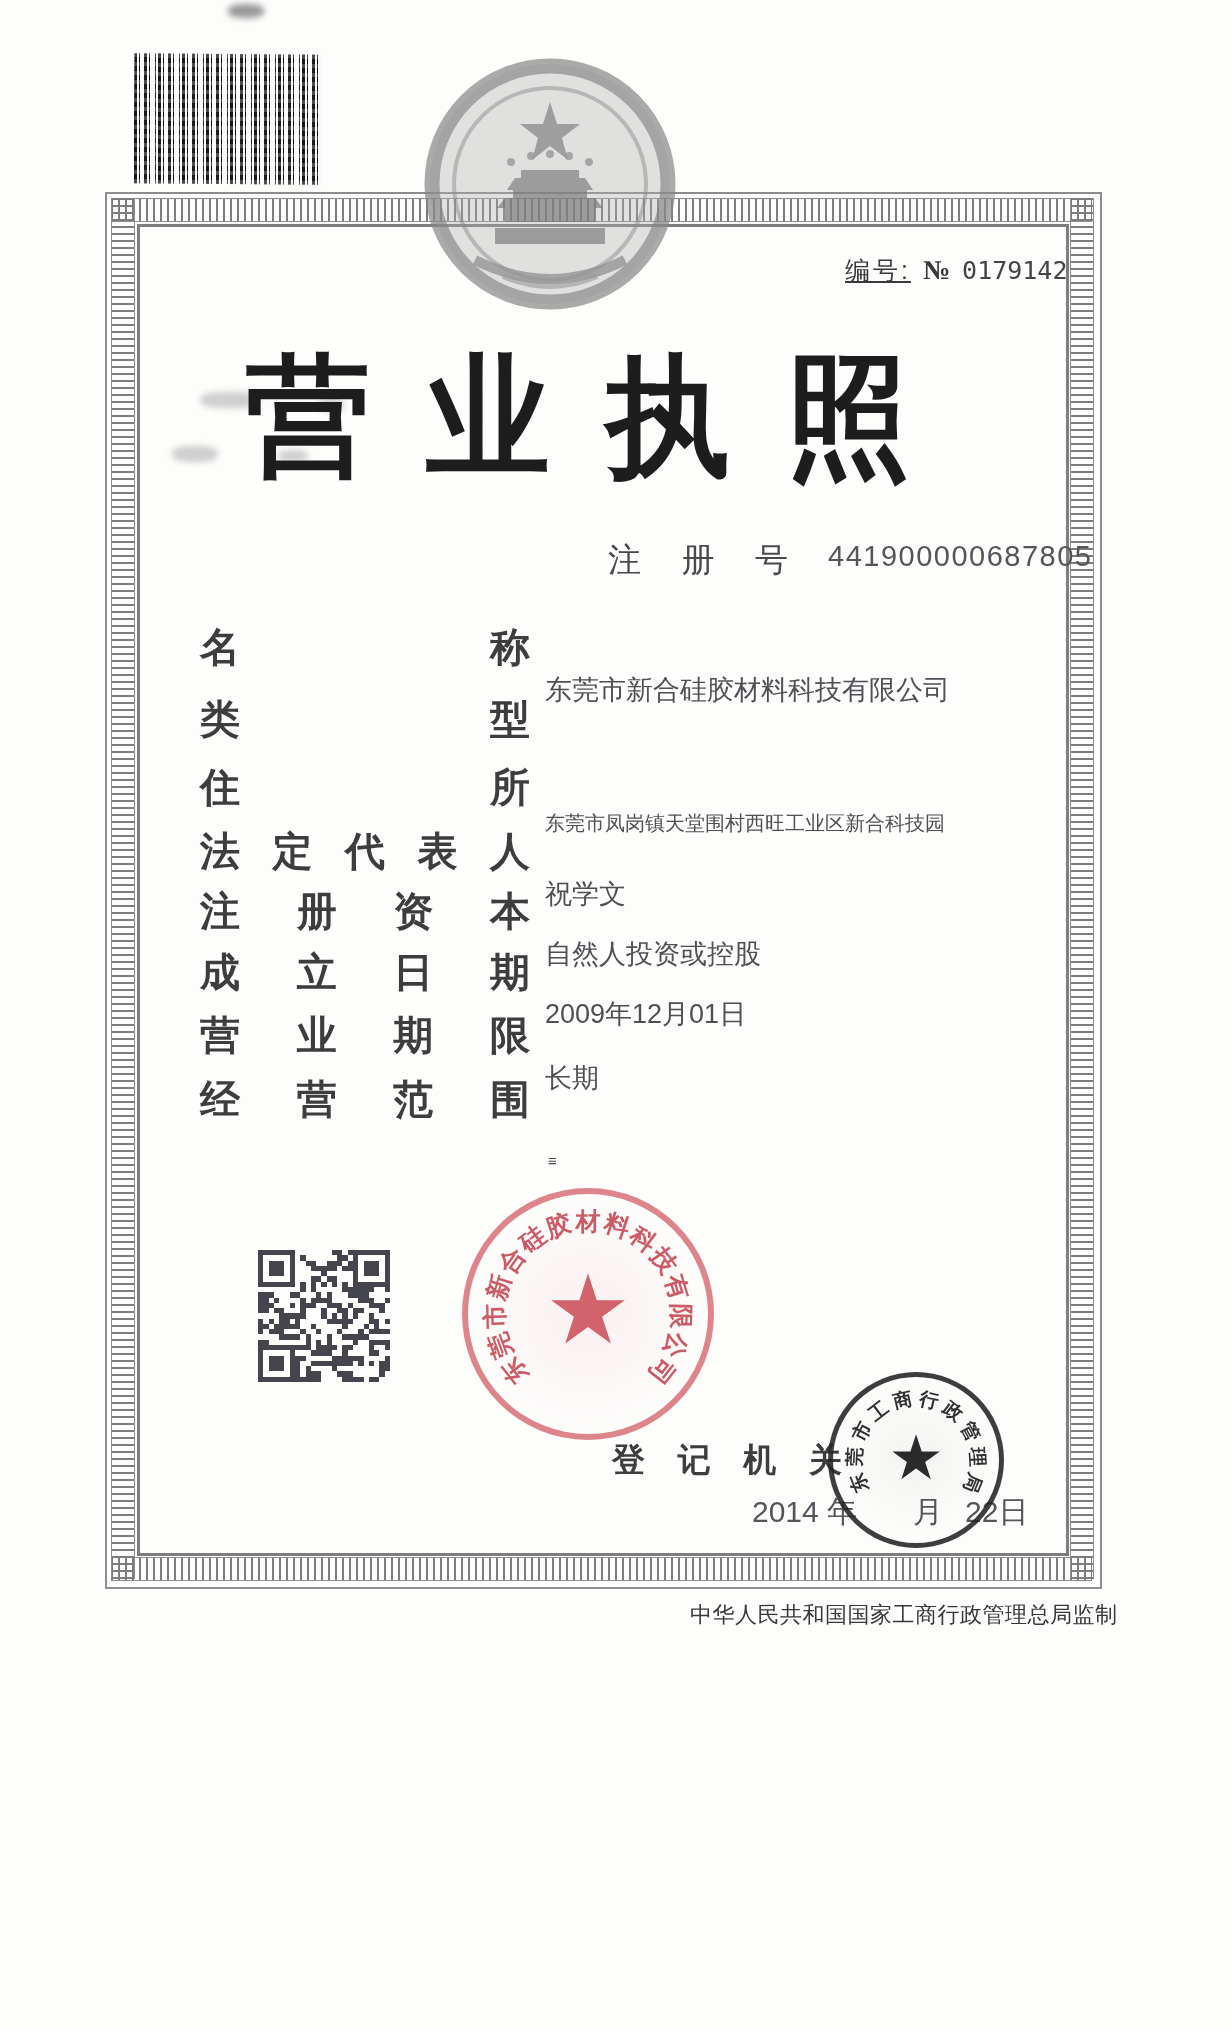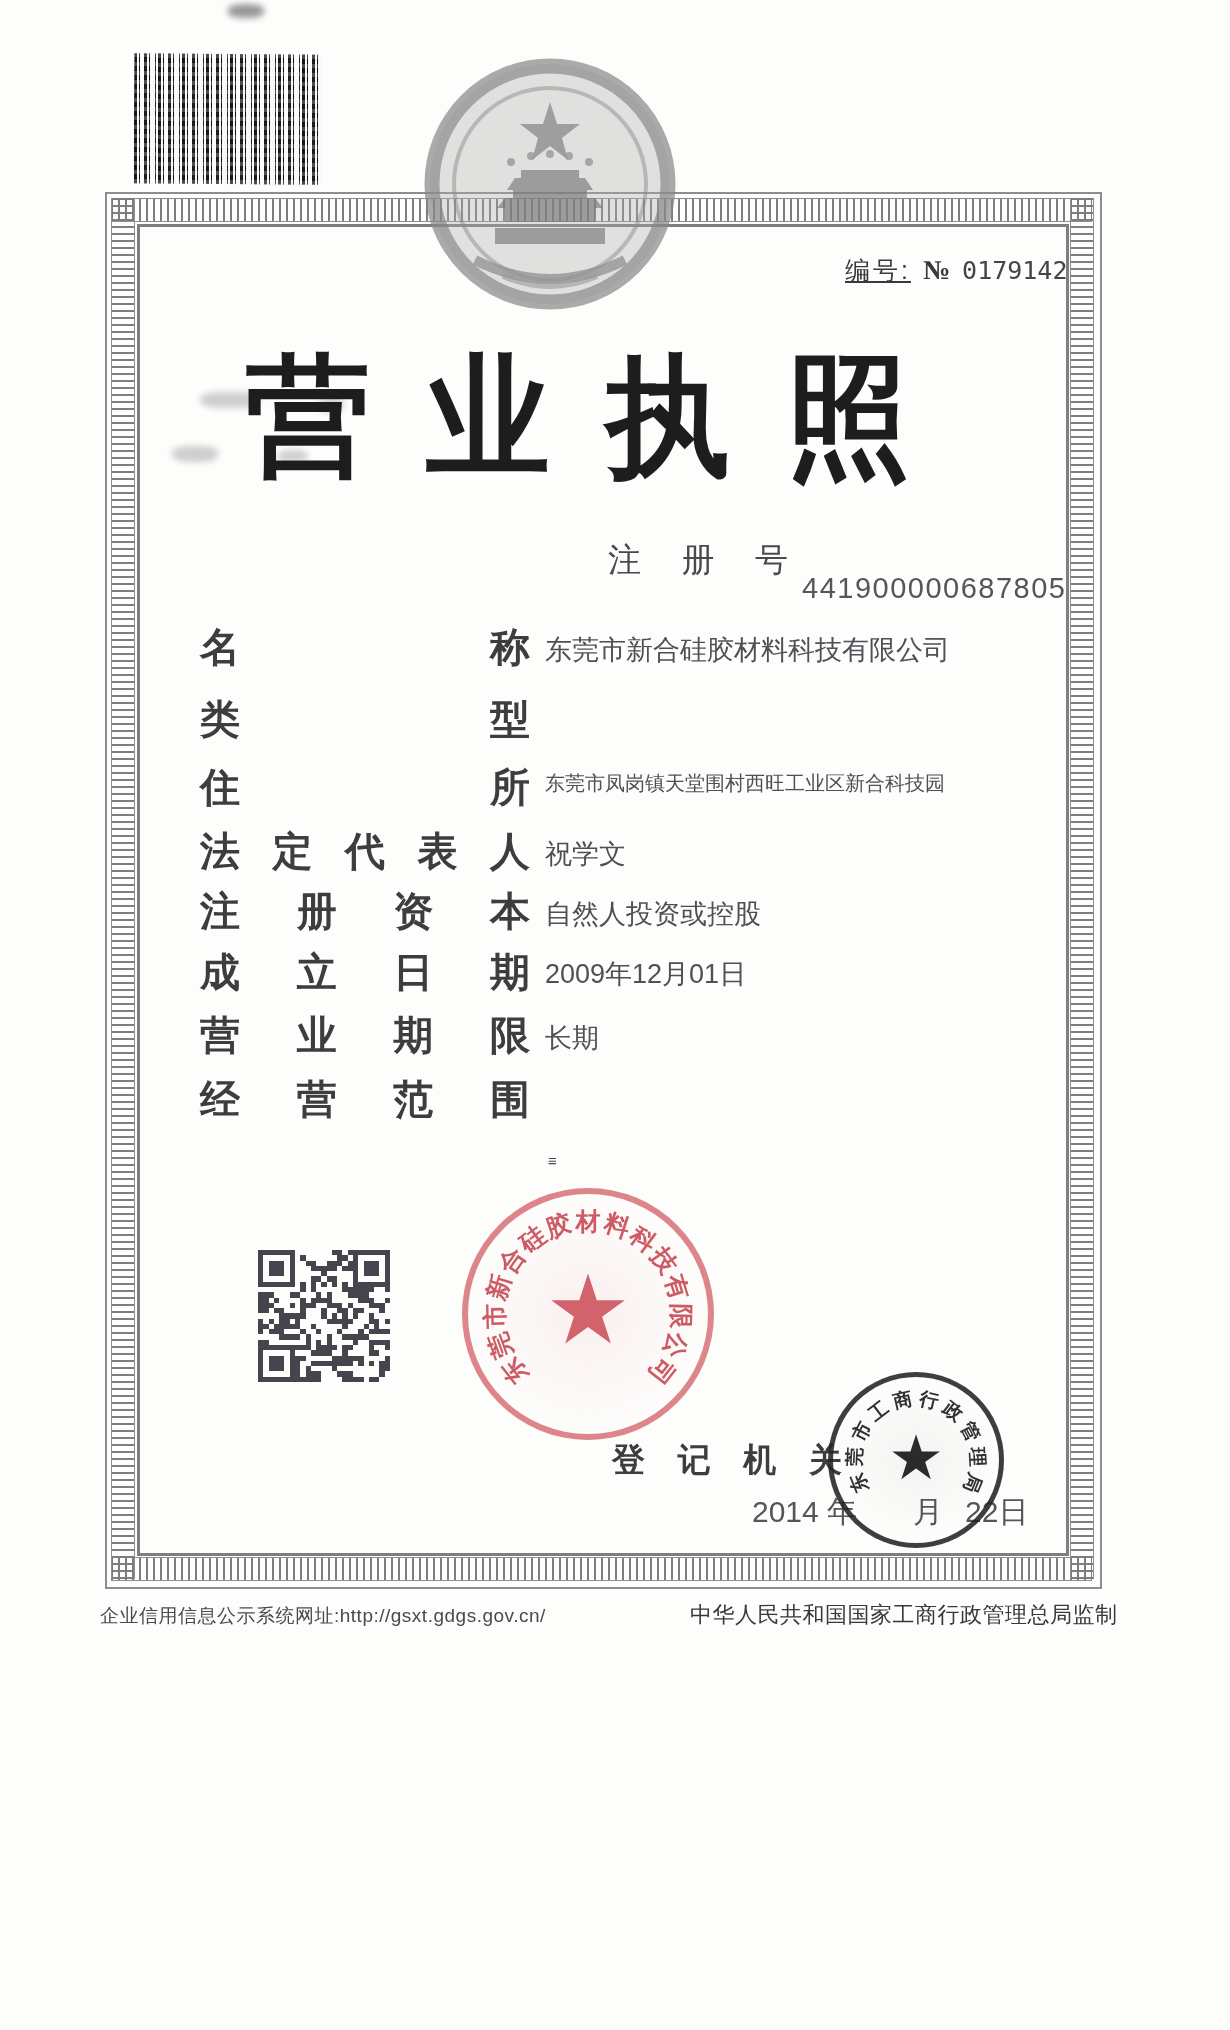--- a/index.html
+++ b/index.html
@@ -40,25 +40,25 @@
   .serial .lbl{font-size:25px;letter-spacing:3px;text-decoration:underline;}
   .serial .no{font-family:"Liberation Serif",serif;font-weight:bold;font-size:27px;}
   .serial .num{font-family:"DejaVu Sans Mono",monospace;font-size:25px;color:#444;}
 
   
   .title{left:246px;top:336px;width:664px;font-size:124px;font-weight:800;color:#1d1d1d;transform:scaleY(1.06);}
   .spread{display:flex;justify-content:space-between;}
 
   
   .regno-lbl{left:608px;top:538px;width:180px;font-size:33px;color:#4a4a4a;}
-  .regno-val{left:802px;top:540px;font-size:29px;letter-spacing:1.5px;color:#55565c;margin-top:32px;}
+  .regno-val{left:828px;top:540px;font-size:29px;letter-spacing:1.5px;color:#55565c;}
 
   
   .flabel{left:200px;width:330px;font-size:40px;font-weight:600;color:#3d3d3d;}
-  .fvalue{left:545px;font-size:27px;color:#4f4f55;white-space:nowrap;}
+  .fvalue{left:545px;font-size:27px;color:#4f4f55;white-space:nowrap;margin-top:40px;}
   .r0{top:620px;} .r0v{top:632px;}
   .r1{top:692px;} .r1v{top:704px;}
   .r2{top:760px;} .r2v{top:770px;font-size:20px;}
   .r3{top:824px;} .r3v{top:836px;}
   .r4{top:884px;} .r4v{top:896px;}
   .r5{top:945px;} .r5v{top:956px;}
   .r6{top:1008px;} .r6v{top:1020px;}
   .r7{top:1072px;}
   .scope{left:465px;top:1076px;width:618px;font-size:23.5px;line-height:29px;color:#4c4c50;white-space:normal;}
   .scope b{color:#3a3a3c;}
@@ -576,16 +576,15 @@
       <span class="char" style="position: absolute; left: 50%; top: 50%; font-size: 19px; transform: translate(-50%, -50%) rotate(-62.2222deg) translateY(-61px);">市</span>
       <span class="char" style="position: absolute; left: 50%; top: 50%; font-size: 19px; transform: translate(-50%, -50%) rotate(-37.3333deg) translateY(-61px);">工</span>
       <span class="char" style="position: absolute; left: 50%; top: 50%; font-size: 19px; transform: translate(-50%, -50%) rotate(-12.4444deg) translateY(-61px);">商</span>
       <span class="char" style="position: absolute; left: 50%; top: 50%; font-size: 19px; transform: translate(-50%, -50%) rotate(12.4444deg) translateY(-61px);">行</span>
       <span class="char" style="position: absolute; left: 50%; top: 50%; font-size: 19px; transform: translate(-50%, -50%) rotate(37.3333deg) translateY(-61px);">政</span>
       <span class="char" style="position: absolute; left: 50%; top: 50%; font-size: 19px; transform: translate(-50%, -50%) rotate(62.2222deg) translateY(-61px);">管</span>
       <span class="char" style="position: absolute; left: 50%; top: 50%; font-size: 19px; transform: translate(-50%, -50%) rotate(87.1111deg) translateY(-61px);">理</span>
       <span class="char" style="position: absolute; left: 50%; top: 50%; font-size: 19px; transform: translate(-50%, -50%) rotate(112deg) translateY(-61px);">局</span>
     </div>
 
-  <div class="abs footer-left">企业信用信息公示系统网址:http://gsxt.gdgs.gov.cn/</div>
   <div class="abs footer-right">中华人民共和国国家工商行政管理总局监制</div>
 
 </div>
 
 </body></html>

